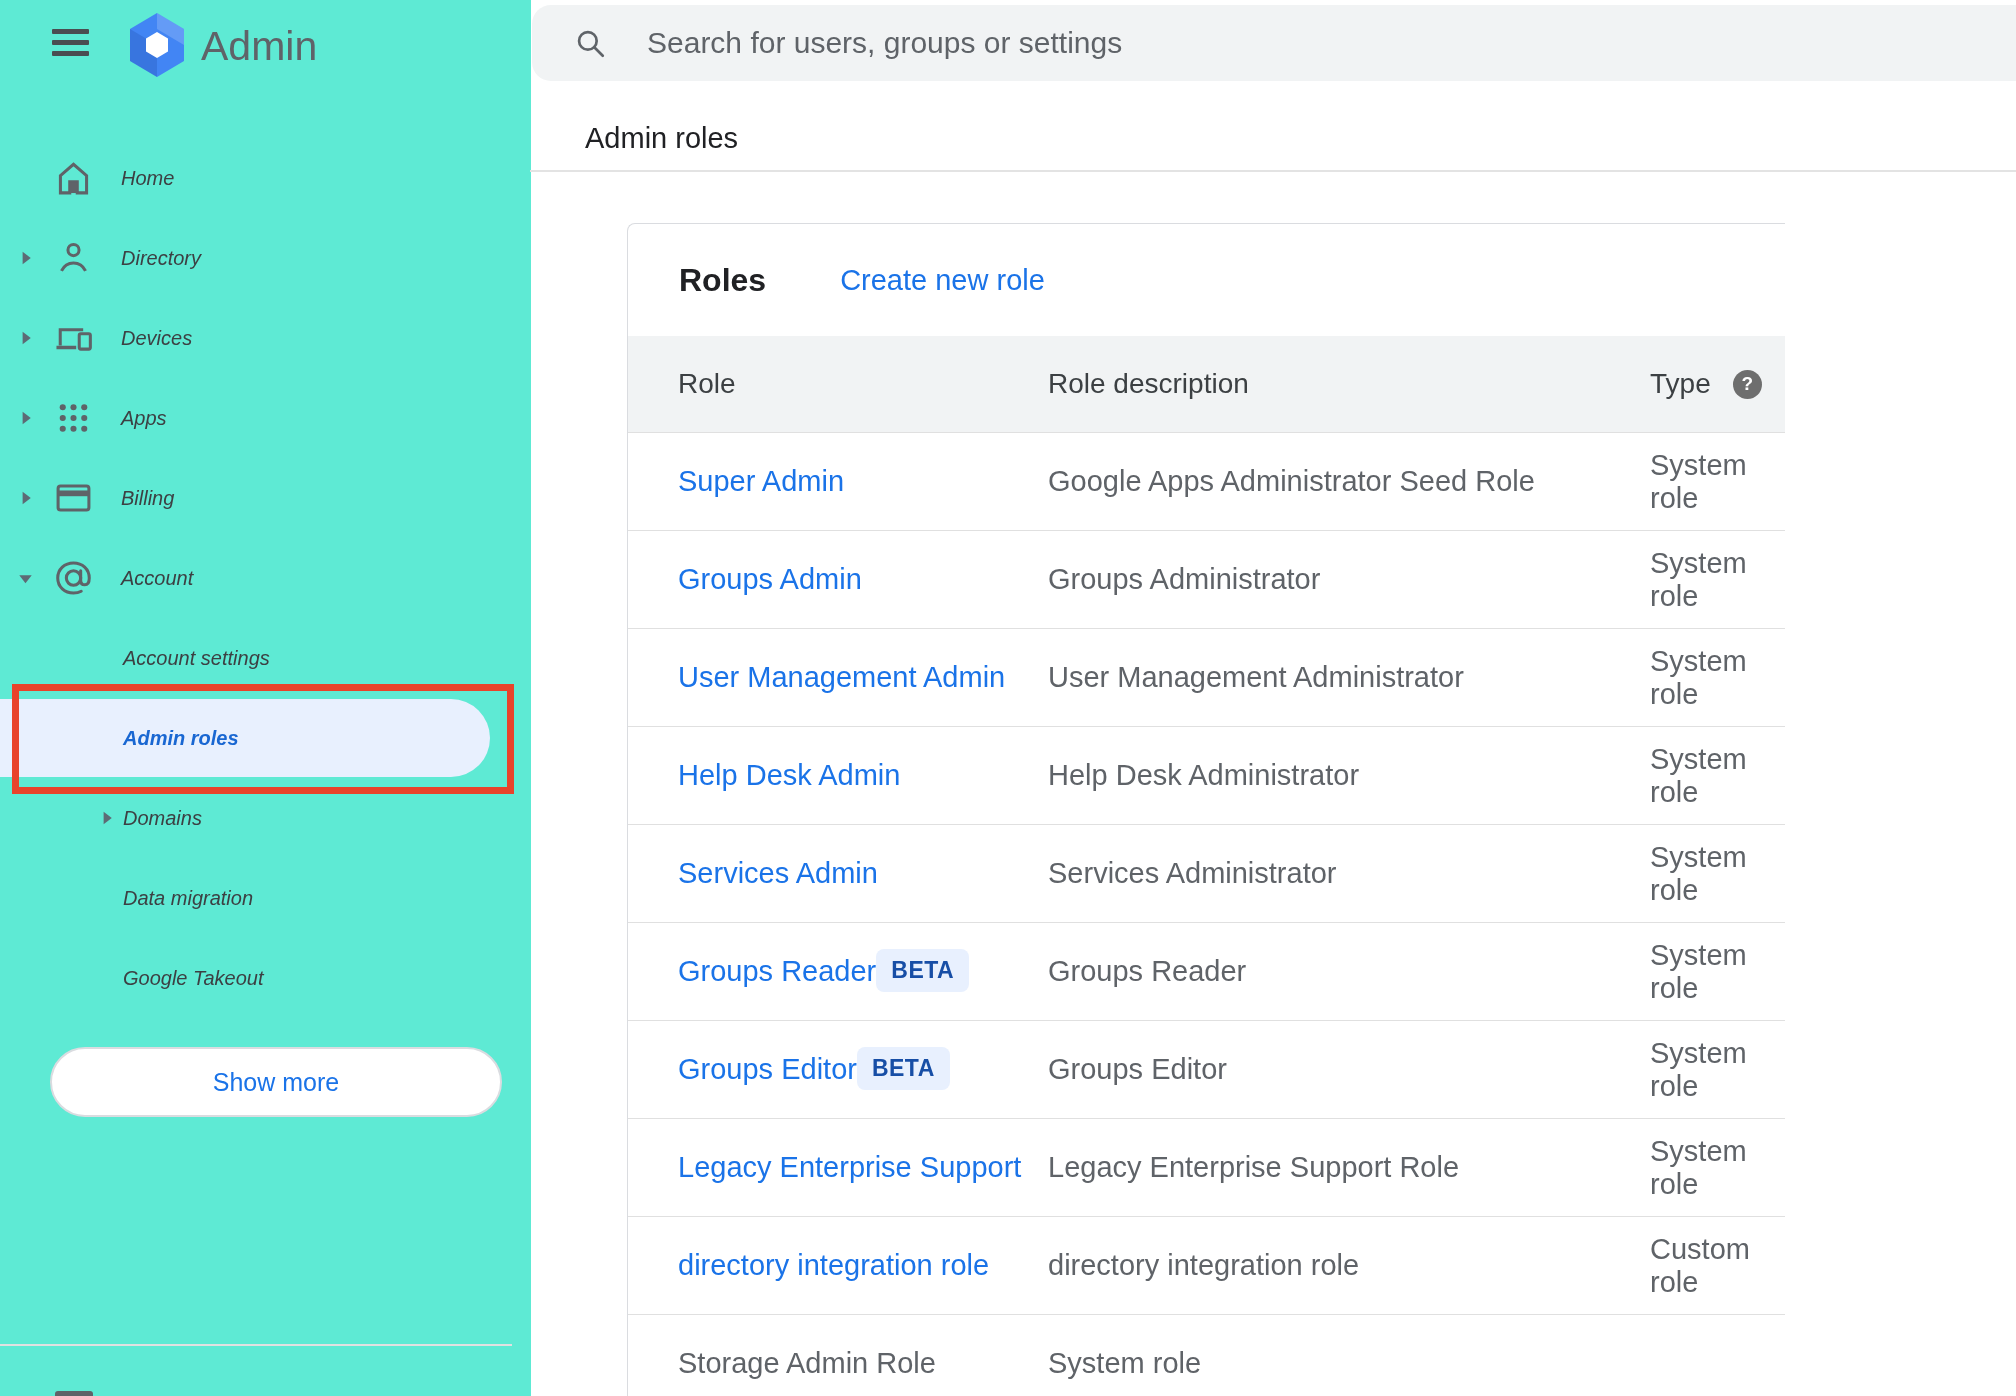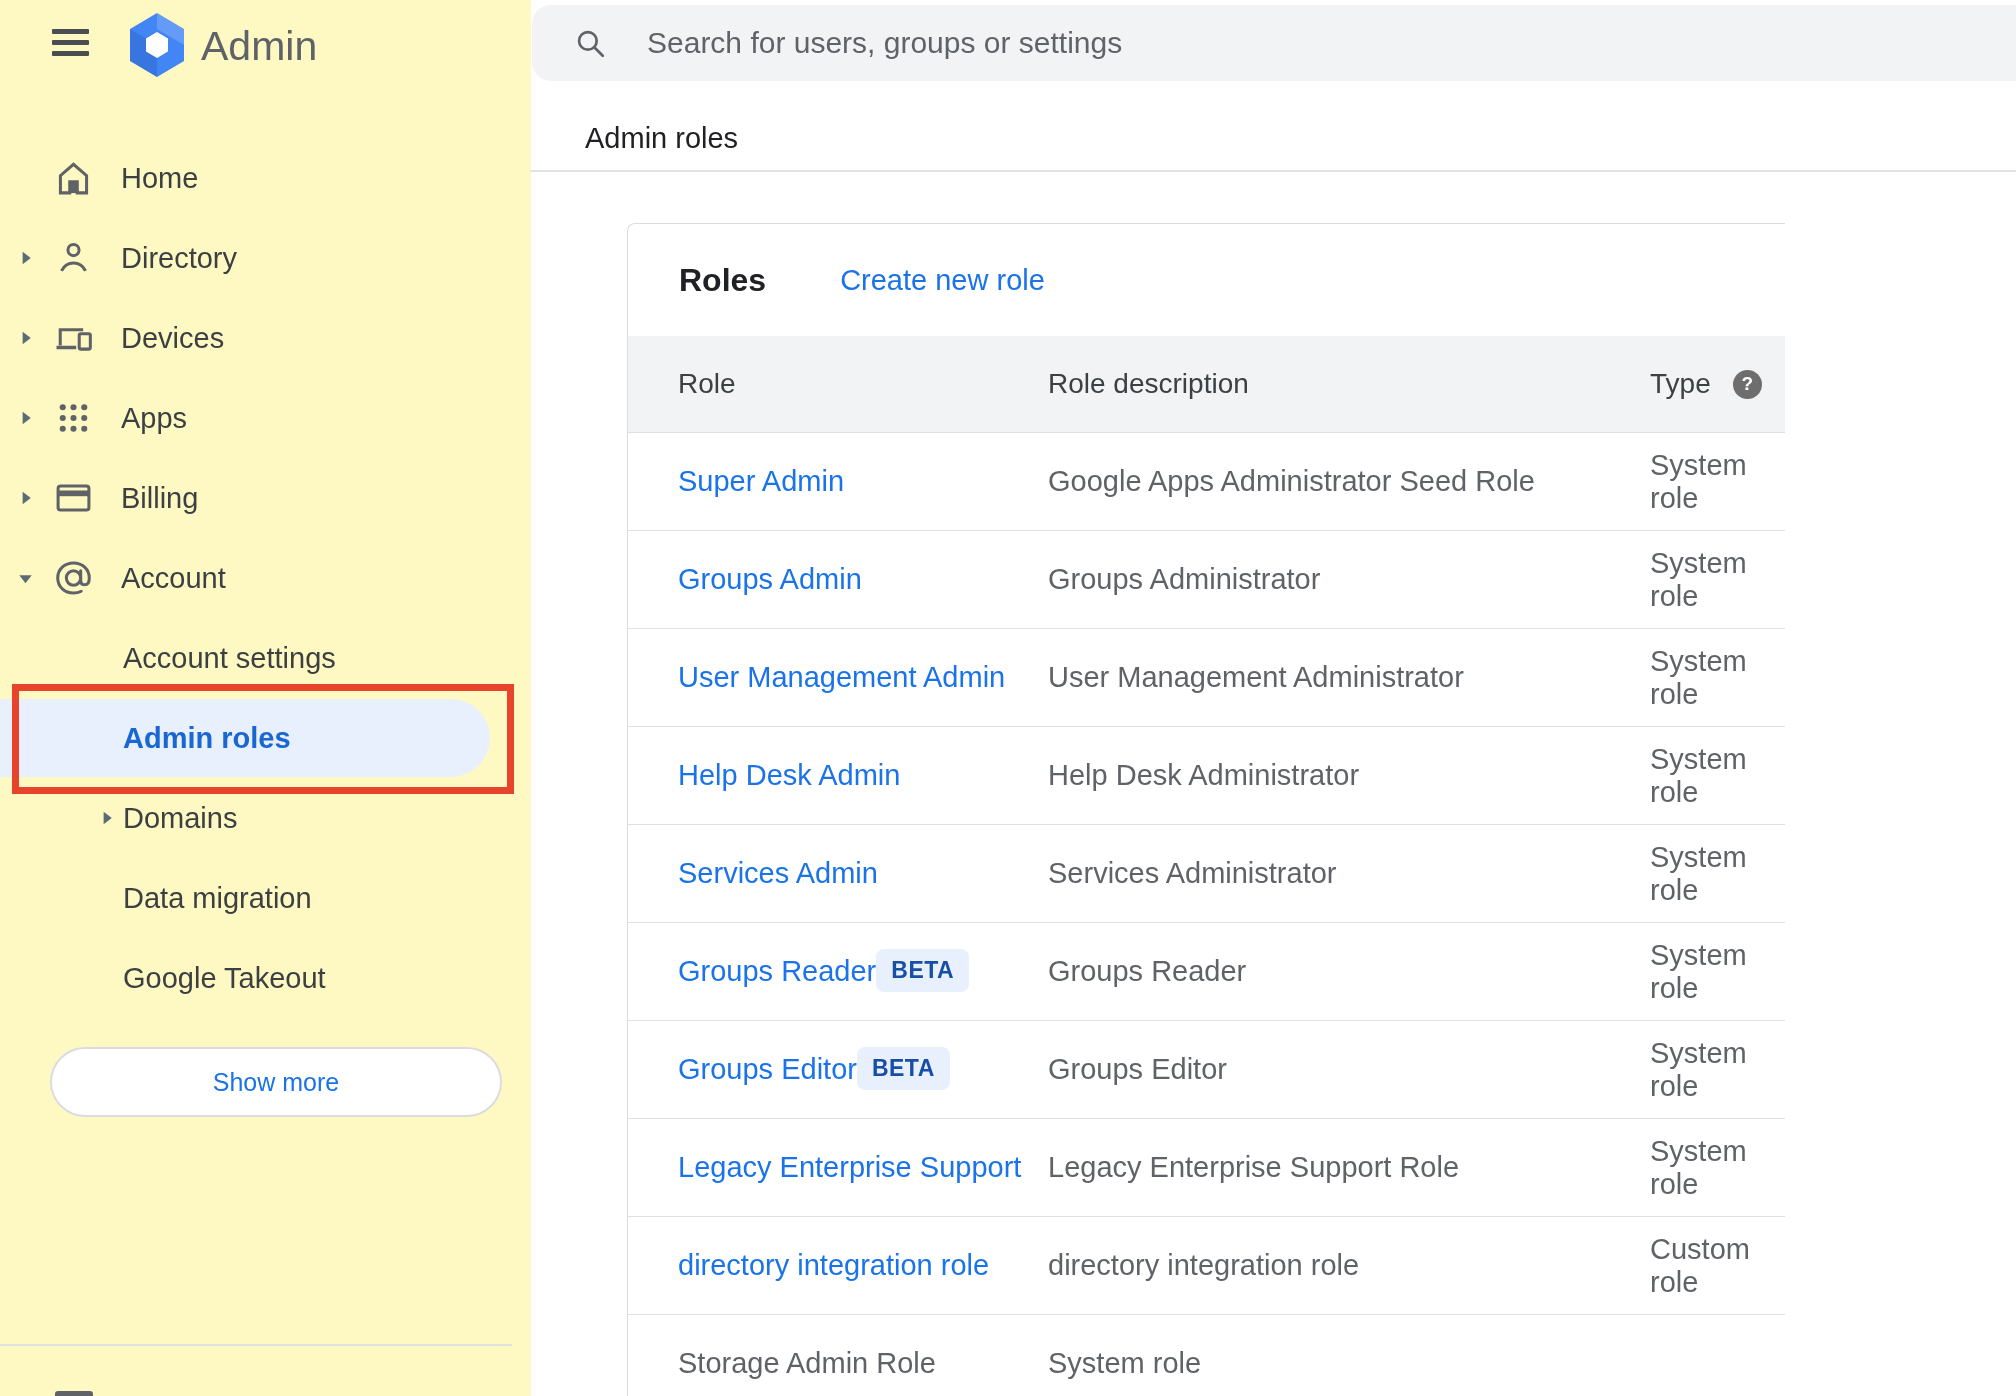--- a/index.html
+++ b/index.html
@@ -21,29 +21,29 @@
   .logo{position:absolute;left:127px;top:12px;width:60px;height:66px;}
   .product-name{position:absolute;left:201px;top:23px;font-size:41px;color:var(--icon-gray);letter-spacing:0;}
   .searchbar{position:absolute;left:532px;top:5px;width:1721px;height:76px;background:var(--surface-gray);border-radius:19px;}
   .searchbar svg{position:absolute;left:41px;top:21px;width:34px;height:34px;color:var(--icon-gray);}
   .searchbar input{position:absolute;inset:0;width:100%;height:100%;background:transparent;border:none;outline:none;
     padding-left:115px;font-family:inherit;font-size:30px;color:var(--text-dark);}
   .searchbar input::placeholder{color:var(--icon-gray);opacity:1;}
   .breadcrumb{position:absolute;left:585px;top:121px;font-size:29px;line-height:34px;color:var(--text-black);}
   .top-divider{position:absolute;left:530px;top:170px;right:0;height:2px;background:#e3e3e3;}
   
-  .sidebar{position:absolute;left:0;top:0;width:531px;height:100%;background:#fef9c3;padding-left:29px;}
+  .sidebar{position:absolute;left:0;top:0;width:531px;height:100%;background:#5eead4;padding-left:29px;}
   .nav{position:absolute;left:0;top:0;width:531px;}
   .nav-item{position:absolute;left:0;width:531px;height:80px;cursor:pointer;}
   .nav-item .pill{position:absolute;left:0;top:1px;width:490px;height:78px;background:var(--selected-bg);
     border-radius:0 39px 39px 0;}
   .nav-item .caret{position:absolute;left:14px;top:50%;transform:translateY(-50%);width:23px;height:23px;color:#5d6b75;}
   .nav-item.sub .caret{left:95px;}
   .nav-item .nav-icon{position:absolute;left:52px;top:50%;transform:translateY(-50%);width:43px;height:43px;color:var(--icon-gray);}
-  .nav-item .label{position:absolute;left:121px;top:50%;transform:translateY(-50%);font-size:29px;color:var(--text-dark);white-space:nowrap;}
+  .nav-item .label{position:absolute;left:121px;top:50%;transform:translateY(-50%);font-size:20px;color:var(--text-dark);white-space:nowrap;font-style:italic;}
   .nav-item.sub .label{left:123px;}
   .nav-item.selected .label{color:var(--selected-text);font-weight:700;}
   .redbox{position:absolute;left:12px;top:-14px;width:502px;height:110px;border:7px solid var(--annotation-red);pointer-events:none;}
   .show-more{position:absolute;left:50px;top:1047px;width:452px;height:70px;border:2px solid var(--border-gray);
     border-radius:36px;background:#fff;color:var(--link-blue);font-family:inherit;font-size:25px;font-weight:500;cursor:pointer;}
   .sidebar-divider{position:absolute;left:0;top:1344px;width:512px;height:2px;background:#e1e1e1;}
   .cut-icon{position:absolute;left:55px;top:1391px;width:38px;height:6px;background:var(--icon-gray);border-radius:3px 3px 0 0;}
   
   .card{position:absolute;left:627px;top:223px;width:1158px;height:1174px;background:#fff;
     border-left:1px solid var(--border-gray);border-top:1px solid var(--border-gray);border-top-left-radius:8px;}

